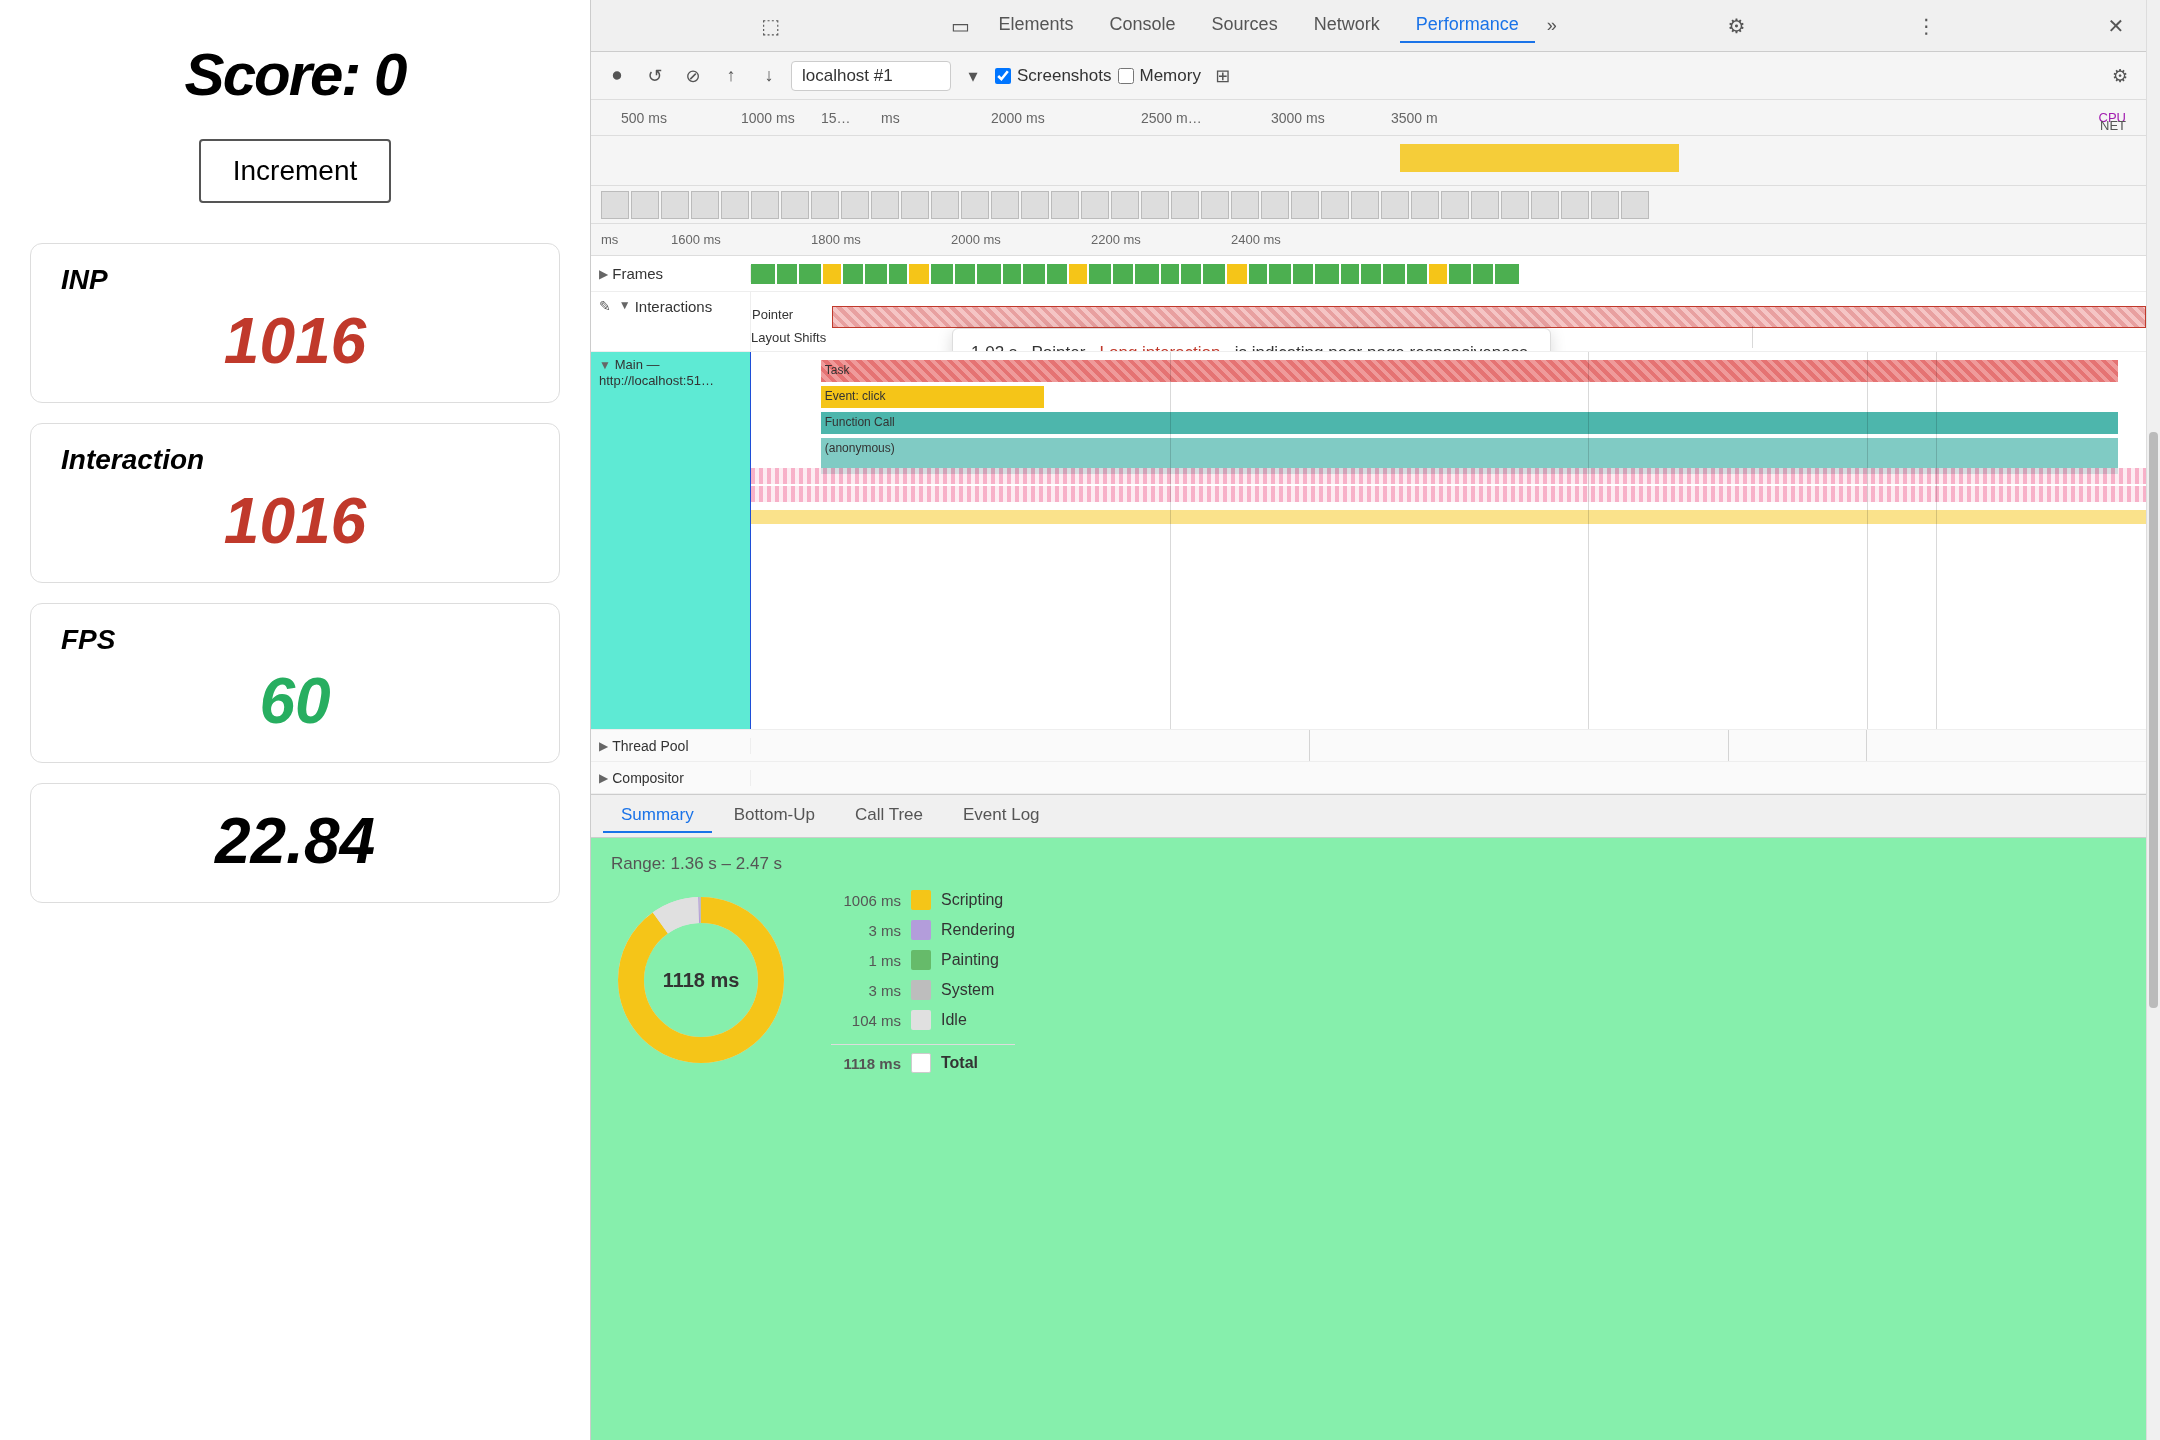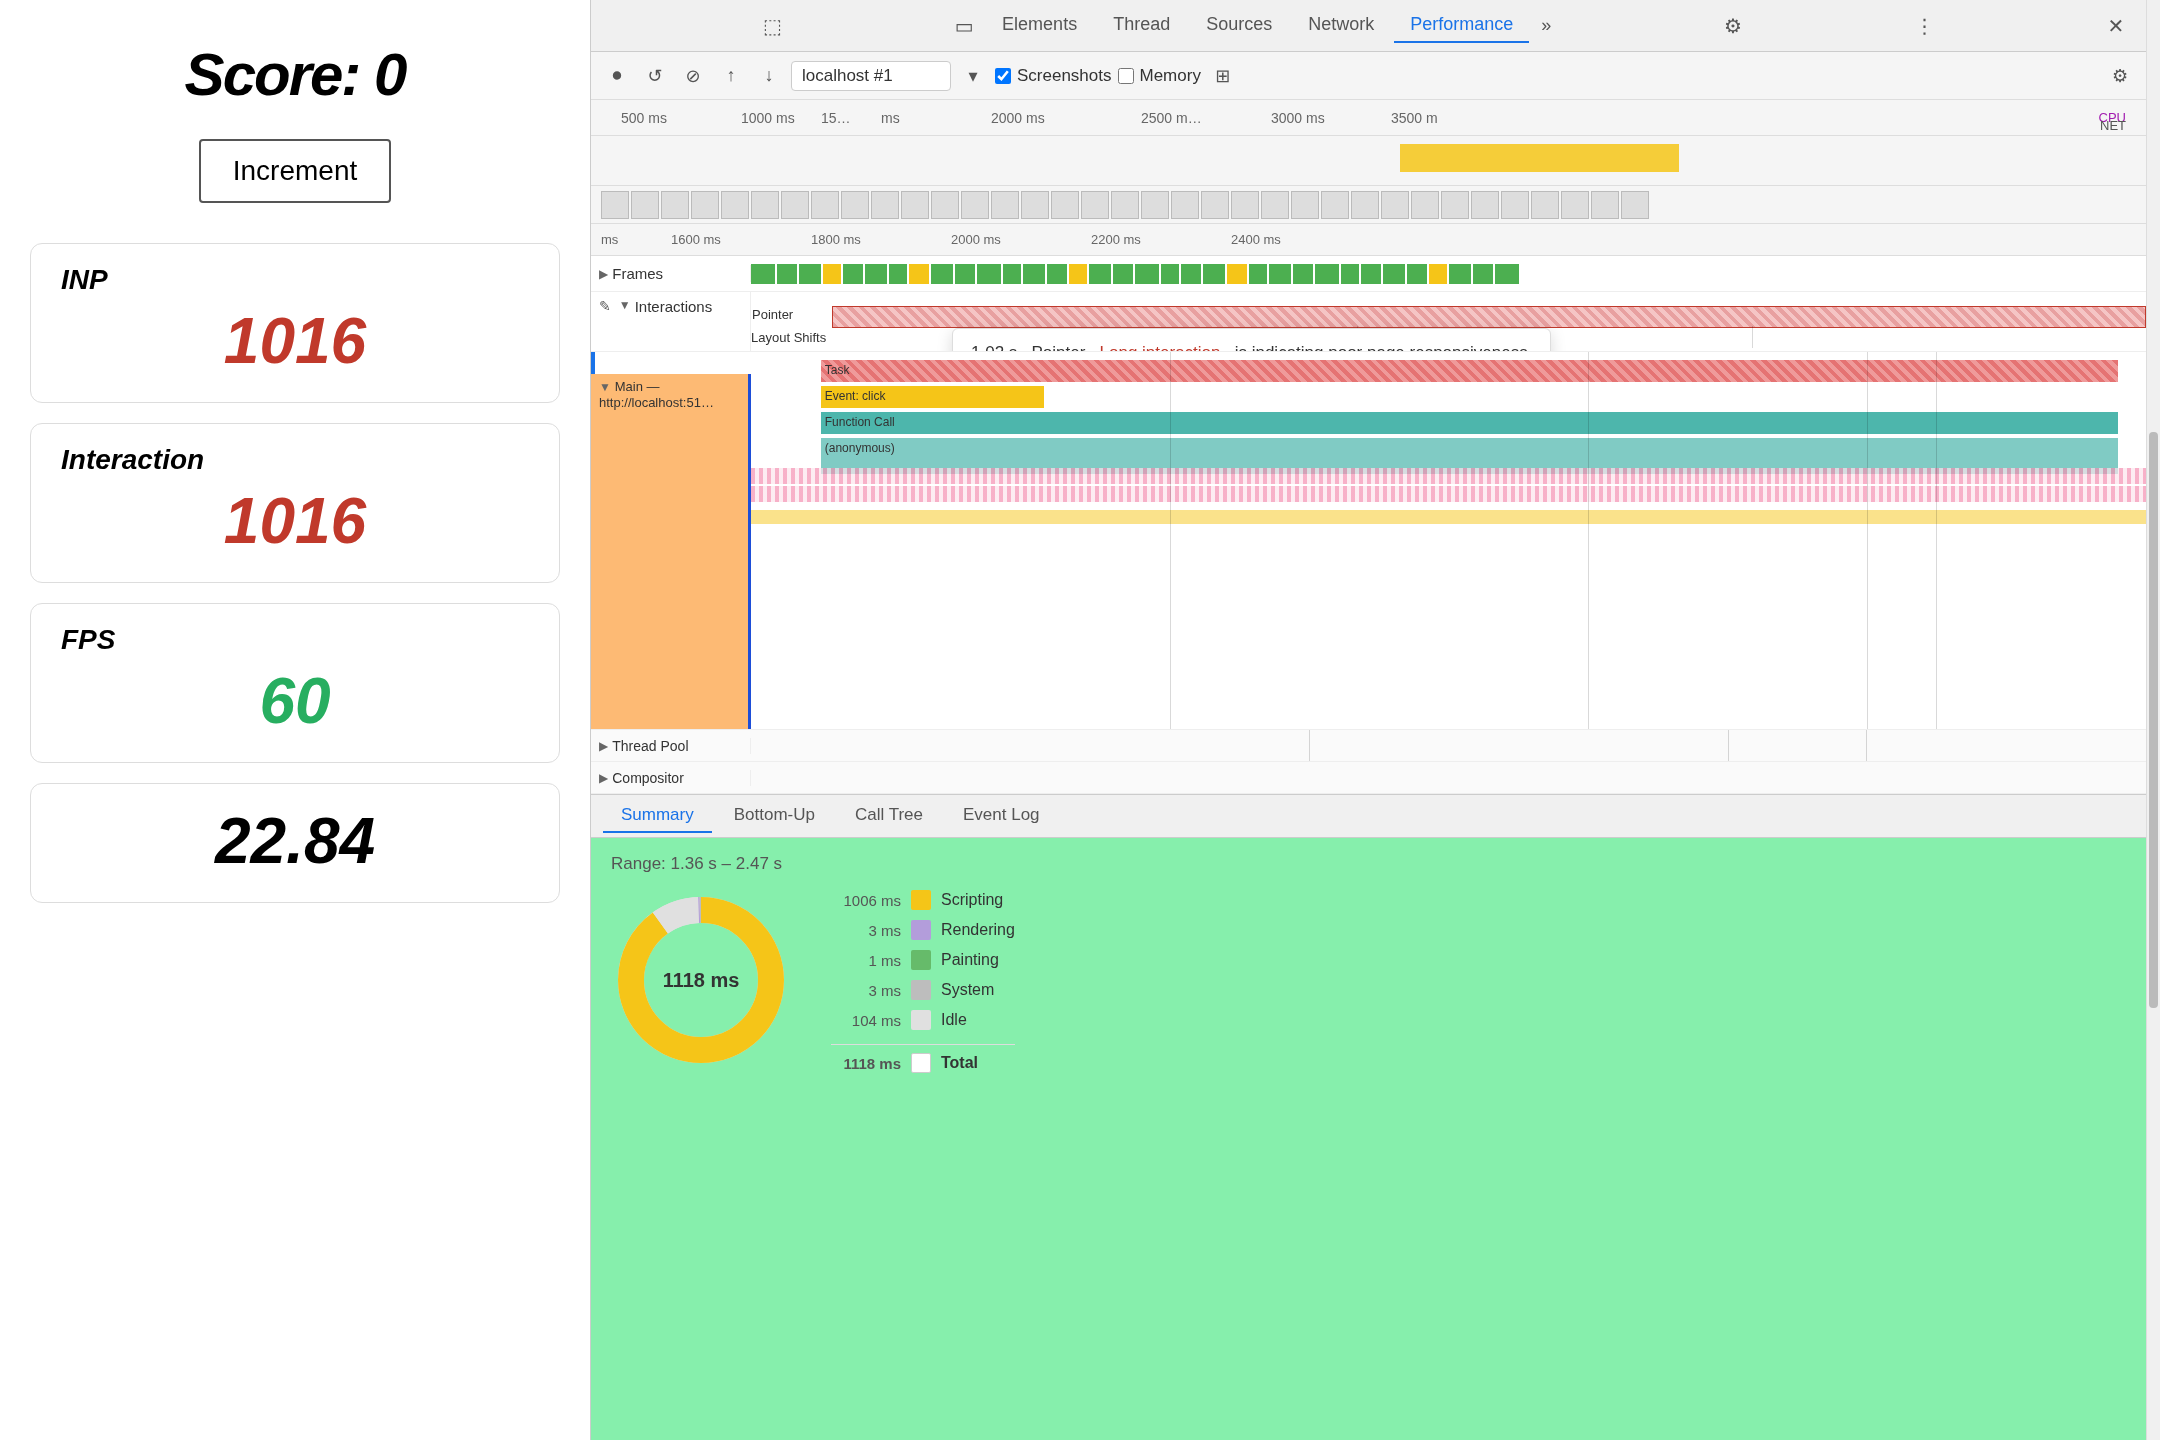--- a/index.html
+++ b/index.html
@@ -342,25 +342,24 @@
       color: #c0392b;
       text-decoration: underline;
       cursor: pointer;
     }
 
     .main-track-label {
       width: 160px;
       min-width: 160px;
       font-size: 14px;
       color: #333;
-      border-right: 3px solid #1d4ed8;
+      border-right: 1px solid #1d4ed8;
       padding: 4px 8px;
-      background: #fdba74;
+      background: #5eead4;
       z-index: 2;
-      margin-top: 22px;
     }
 
     .main-track-content {
       flex: 1;
       position: relative;
       min-height: 250px;
     }
 
     
     .pink-bar {
@@ -590,21 +589,21 @@
   </div>
 </div>
 
 <div id="devtools-panel">
 
   <div id="devtools-header">
 
     <div class="dt-icon-btn">⬚</div>
     <div class="dt-icon-btn">▭</div>
     <div class="dt-tab">Elements</div>
-    <div class="dt-tab">Thread</div>
+    <div class="dt-tab">Console</div>
     <div class="dt-tab">Sources</div>
     <div class="dt-tab">Network</div>
     <div class="dt-tab active">Performance</div>
     <div class="dt-tab-more">»</div>
     <div class="dt-icon-btn">⚙</div>
     <div class="dt-icon-btn">⋮</div>
     <div class="dt-icon-btn">✕</div>
   </div>
 
   <div id="dt-toolbar">

